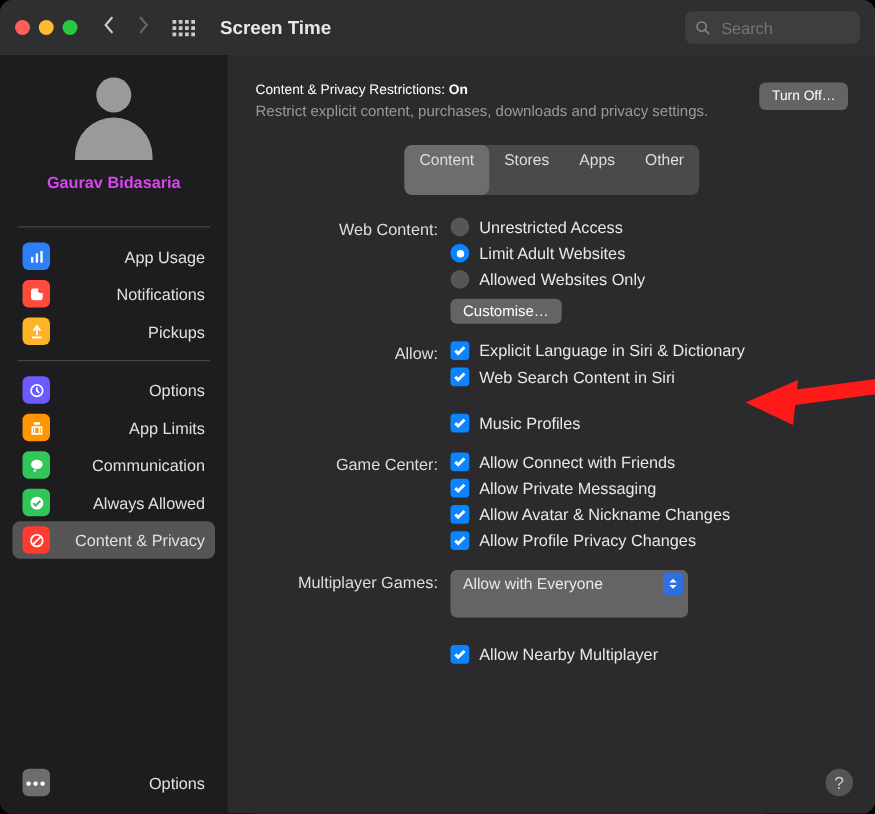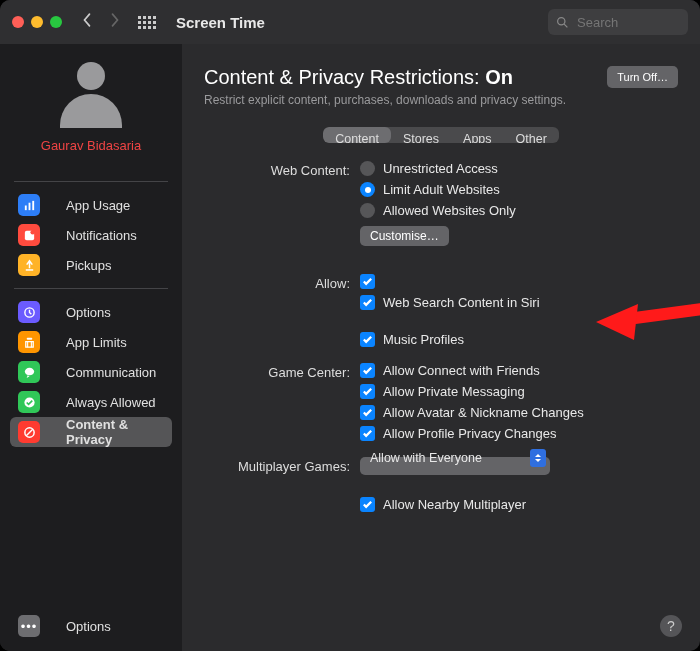--- a/index.html
+++ b/index.html
@@ -64,60 +64,60 @@
   .body{flex:1;display:flex;}
   .sidebar{
     width:182px;background:var(--bg-dark);
     display:flex;flex-direction:column;
     padding:14px 0 10px 0;
   }
   .avatar-block{display:flex;flex-direction:column;align-items:center;gap:10px;margin-bottom:20px;}
   .avatar{width:70px;height:70px;position:relative;}
   .avatar .head{width:28px;height:28px;border-radius:50%;background:#9a9a9c;margin:4px auto 0;}
   .avatar .body2{width:62px;height:34px;border-radius:32px 32px 0 0;background:#9a9a9c;margin:4px auto 0;}
-  .username{color:#ef4444;font-size:13px;}
+  .username{color:#d946ef;font-size:13px;font-weight:bold;}
   .side-group{padding:0 10px;}
   .divider{height:1px;background:var(--divider);margin:8px 14px;}
   .side-item{
-    display:flex;align-items:center;gap:26px;
+    display:flex;align-items:center;gap:10px;
     height:30px;padding:0 8px;border-radius:6px;
-    color:#e0e0e0;cursor:default;
-  }
-  .side-item.selected{background:var(--sel-row);font-weight:bold;}
+    color:#e0e0e0;cursor:default;justify-content:space-between;
+  }
+  .side-item.selected{background:var(--sel-row);}
   .side-item .icon{
     width:22px;height:22px;border-radius:5px;
     display:flex;align-items:center;justify-content:center;
     color:#fff;font-size:13px;flex-shrink:0;
   }
   .icon.blue{background:#2d7ef7;}
   .icon.red{background:#ff4b3e;}
   .icon.yellow{background:#ffb327;}
   .icon.indigo{background:#6b5bff;}
   .icon.orange{background:#ff9500;}
   .icon.teal{background:#30c758;}
   .icon.green{background:#30c758;}
   .icon.redcircle{background:#ff3b30;}
   .icon.gray{background:#6d6d70;}
   .icon svg{width:13px;height:13px;fill:#fff;}
   .sidebar-footer{margin-top:auto;padding:0 10px;}
   
   .content{flex:1;padding:22px 22px 16px 22px;overflow-y:auto;position:relative;}
   .hdr-row{display:flex;align-items:flex-start;gap:10px;}
   .hdr-text{flex:1;}
-  .hdr-title{font-size:20px;color:#fff;}
+  .hdr-title{font-size:11px;color:#fff;}
   .hdr-title b{font-weight:700;}
   .hdr-sub{color:var(--text-dim);font-size:12px;margin-top:4px;}
   .turnoff{
     background:var(--btn-bg);color:#fff;border:none;border-radius:5px;
     height:22px;padding:0 10px;font-size:11px;cursor:pointer;
   }
   
   .seg{
     display:flex;margin:20px auto 18px;background:var(--seg-bg);
-    border-radius:6px;height:16px;width:fit-content;overflow:hidden;
+    border-radius:6px;height:40px;width:fit-content;overflow:hidden;
   }
   .seg div{
     padding:0 12px;line-height:24px;font-size:12.5px;color:#ddd;cursor:pointer;
   }
   .seg div.sel{background:var(--seg-sel);border-radius:6px;}
   
   .form{display:grid;grid-template-columns:146px 1fr;row-gap:4px;column-gap:10px;}
   .form .label{
     text-align:right;color:#ddd;font-size:13px;
     padding-top:2px;
@@ -131,25 +131,25 @@
   .radio.checked{background:var(--accent);}
   .radio.checked::after{content:"";width:6px;height:6px;border-radius:50%;background:#fff;}
   .checkbox{
     width:15px;height:15px;border-radius:3px;background:var(--accent);
     display:flex;align-items:center;justify-content:center;flex-shrink:0;
   }
   .checkbox svg{width:11px;height:11px;stroke:#fff;stroke-width:2.5;fill:none;}
   .small-btn{
     background:var(--btn-bg);border:none;color:#fff;border-radius:5px;
     height:20px;padding:0 10px;font-size:12px;width:fit-content;cursor:pointer;
-    margin-top:2px;margin-bottom:24px;
+    margin-top:2px;margin-bottom:10px;
   }
   .gap-sm{height:8px;grid-column:1/3;}
   .select{
-    background:var(--btn-bg);border-radius:5px;height:18px;
+    background:var(--btn-bg);border-radius:5px;height:38px;
     display:flex;align-items:center;padding:0 4px 17px 10px;
     width:190px;font-size:12.5px;justify-content:space-between;cursor:pointer;
   }
   .select .arrows{
     width:16px;height:18px;border-radius:3px;background:#2f6fe0;
     display:flex;flex-direction:column;align-items:center;justify-content:center;gap:0;
   }
   .select .arrows::before{content:"";border:3px solid transparent;border-bottom-color:#fff;margin-bottom:1px;}
   .select .arrows::after{content:"";border:3px solid transparent;border-top-color:#fff;margin-top:1px;}
   .dim-label{color:#808083;}
@@ -351,20 +351,21 @@
         </div>
 
         <div class="label">Allow:</div>
         <div class="field">
           <label class="opt">
             <span class="checkbox">
                 <svg viewBox="0 0 12 12">
                   <path d="M2 6l2.5 2.5L10 3"></path>
                 </svg>
               </span>
+            <span>Explicit Language in Siri &amp; Dictionary</span>
           </label>
           <label class="opt">
             <span class="checkbox">
                 <svg viewBox="0 0 12 12">
                   <path d="M2 6l2.5 2.5L10 3"></path>
                 </svg>
               </span>
             <span>Web Search Content in Siri</span>
           </label>
           <div style="height:10px;"></div>

